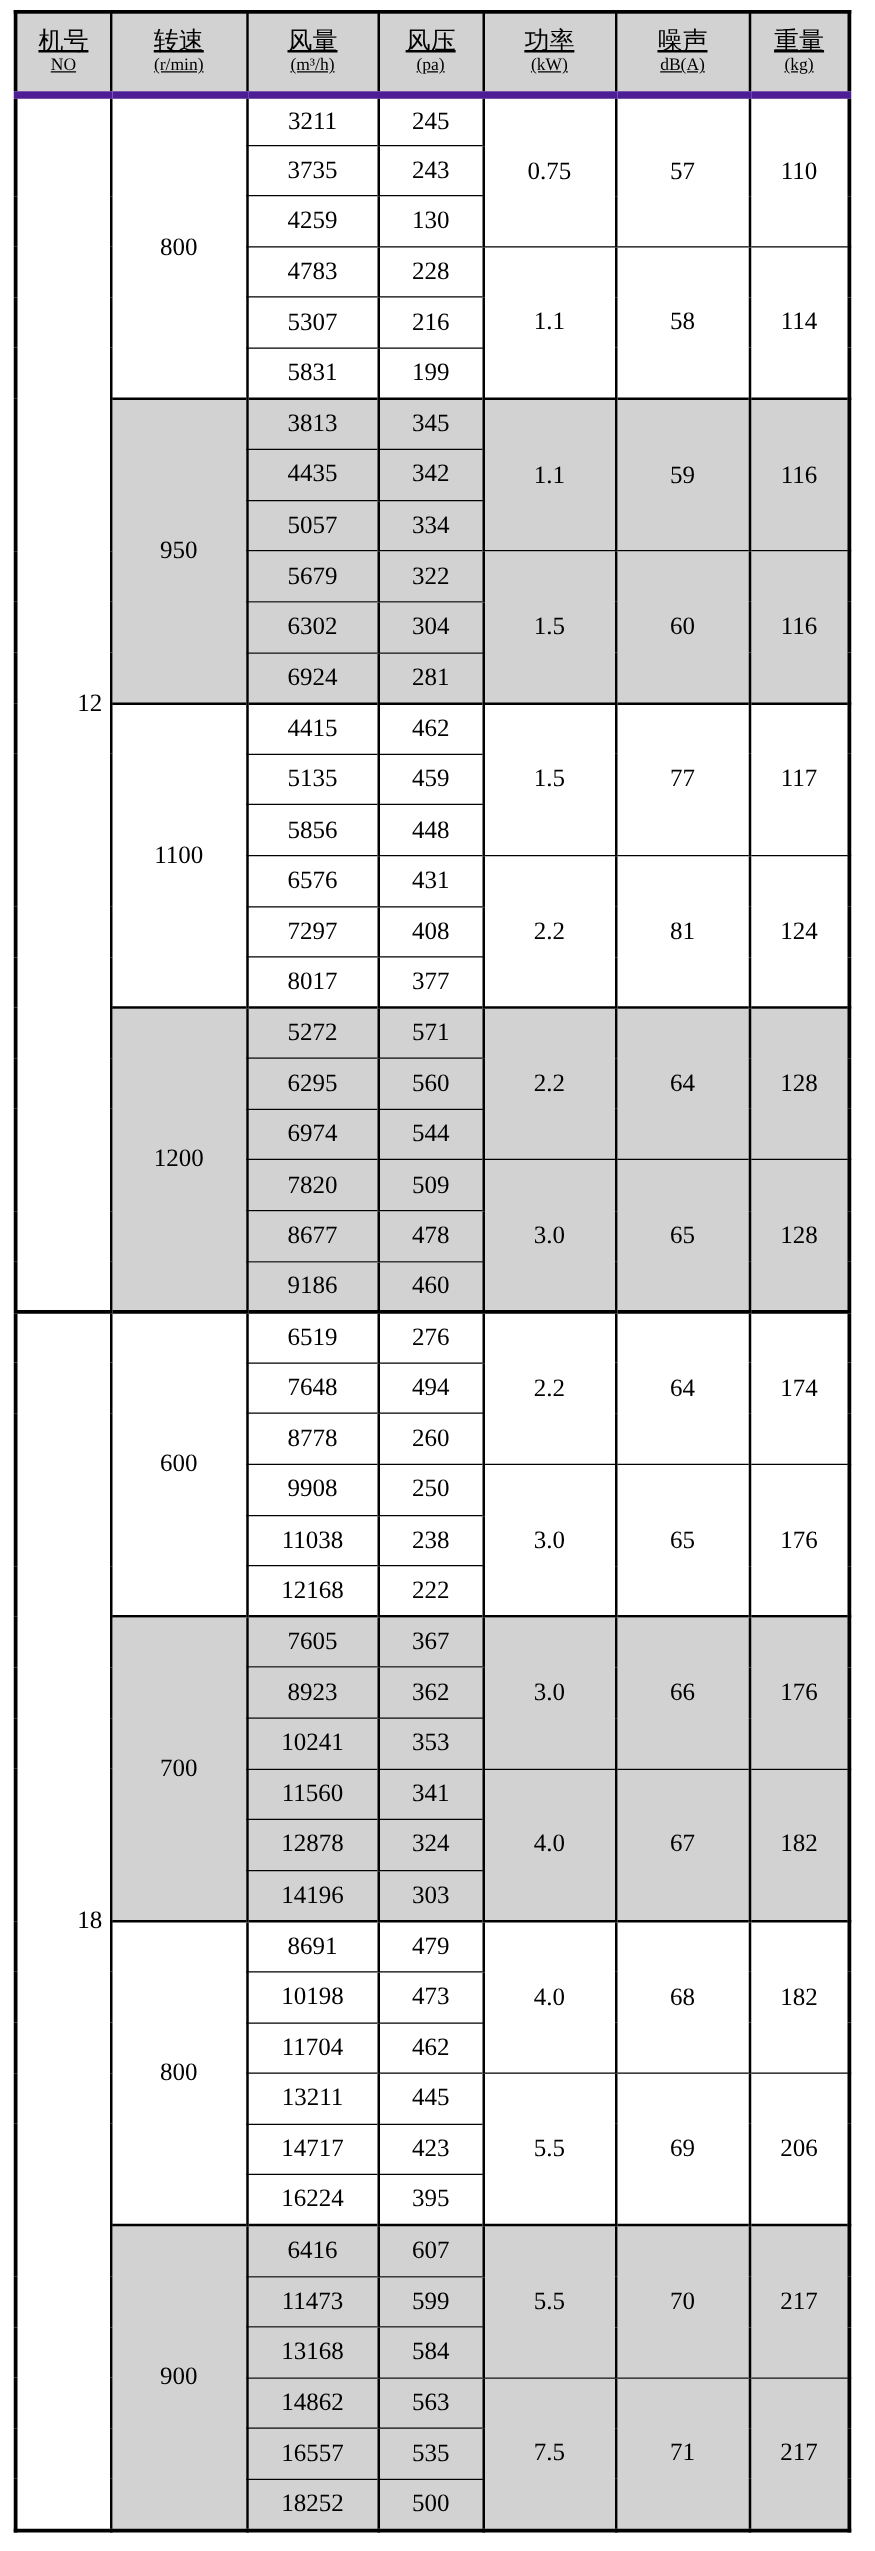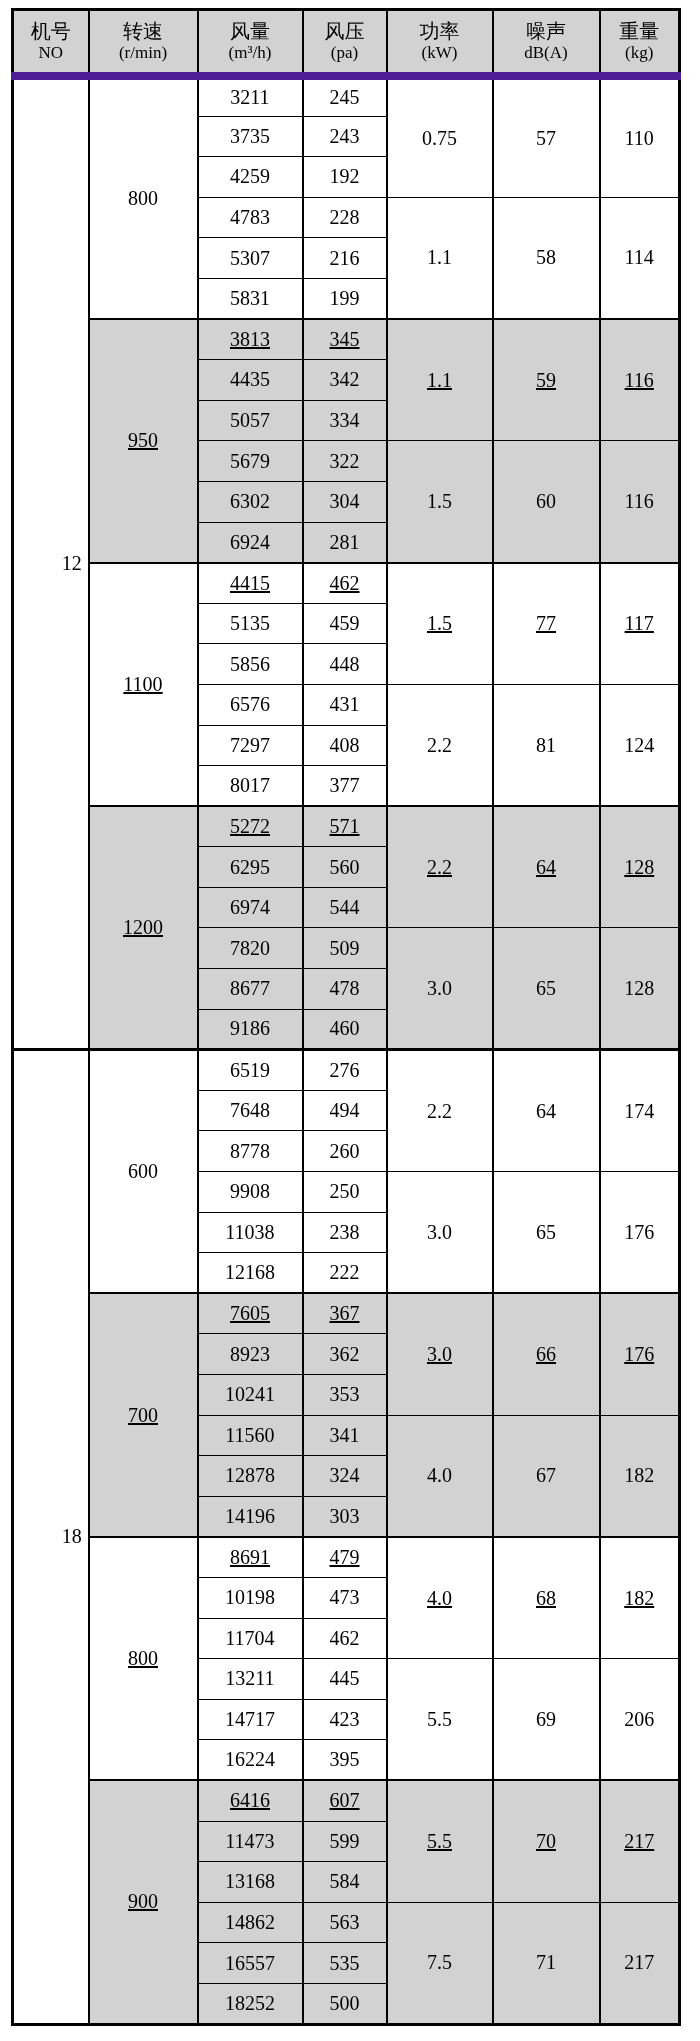--- a/index.html
+++ b/index.html
@@ -31,26 +31,27 @@
     color: #000;
     font-family: "Liberation Serif", "DejaVu Serif", serif;
     font-size: 20px;
     font-weight: normal;
     overflow: hidden;
   }
   tr.header-row { height: 66px; }
   tr.header-row th {
     background: #d2d2d2;
     line-height: 1.2;
-    border-bottom: 8px solid #4c1d95;
+    border-bottom: 6px solid #4c1d95;
+    text-decoration: underline;
   }
-  tr.header-row th .h-line2 { font-size: 17px; }
+  tr.header-row th .h-line2 { font-size: 14px; }
   tr.data-row { height: 40.6px; }
   tr.data-row td { border-top-width: 1px; border-bottom-width: 1px; }
-  tr.group-start td { border-top-width: 2px; text-decoration: underline; }
+  tr.group-start td { border-top-width: 2px; }
   tr.machine-start td { border-top-width: 3px; text-align: center; }
   tr.shaded td { background: #d2d2d2; }
   td.no-cell { background: #ffffff; padding-left: 42px; }
 </style>
 </head>
 <body>
 
 <div class="page">
   <table class="spec-table">
     <colgroup>
@@ -103,21 +104,21 @@
           <td rowspan="3">0.75</td>
           <td rowspan="3">57</td>
           <td rowspan="3">110</td>
         </tr>
         <tr class="data-row">
           <td>3735</td>
           <td>243</td>
         </tr>
         <tr class="data-row">
           <td>4259</td>
-          <td>192</td>
+          <td>130</td>
         </tr>
         <tr class="data-row">
           <td>4783</td>
           <td>228</td>
           <td rowspan="3">1.1</td>
           <td rowspan="3">58</td>
           <td rowspan="3">114</td>
         </tr>
         <tr class="data-row">
           <td>5307</td>

